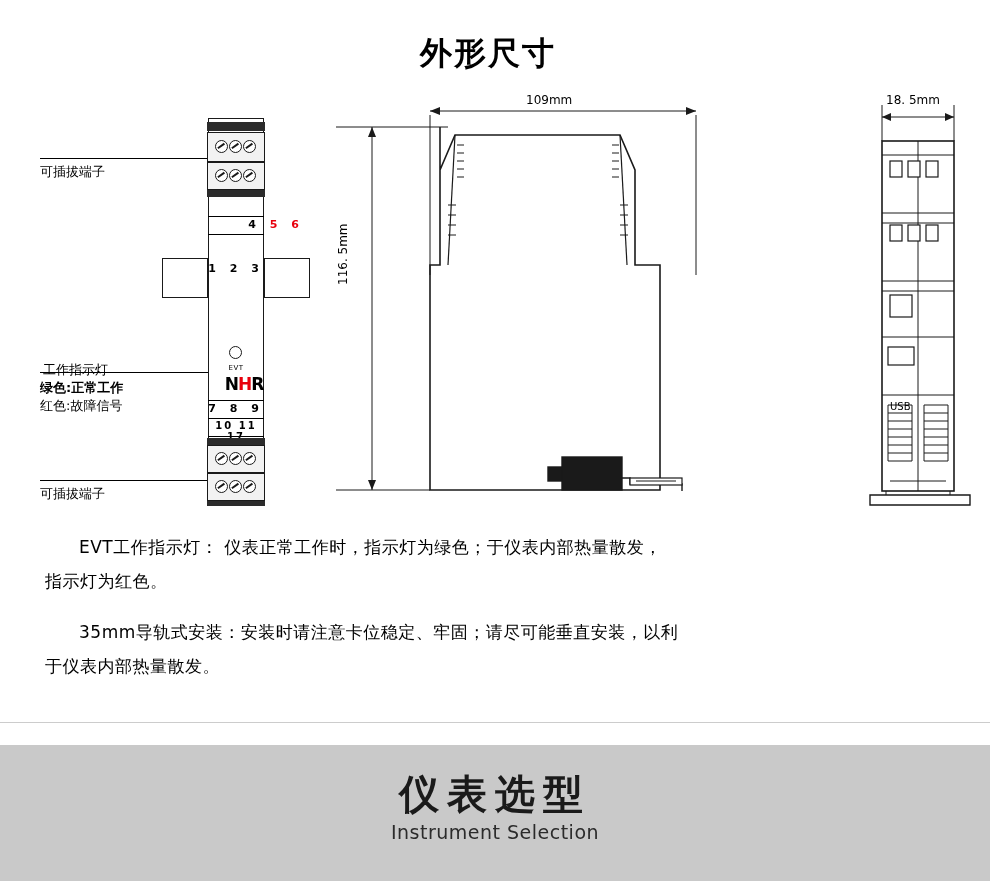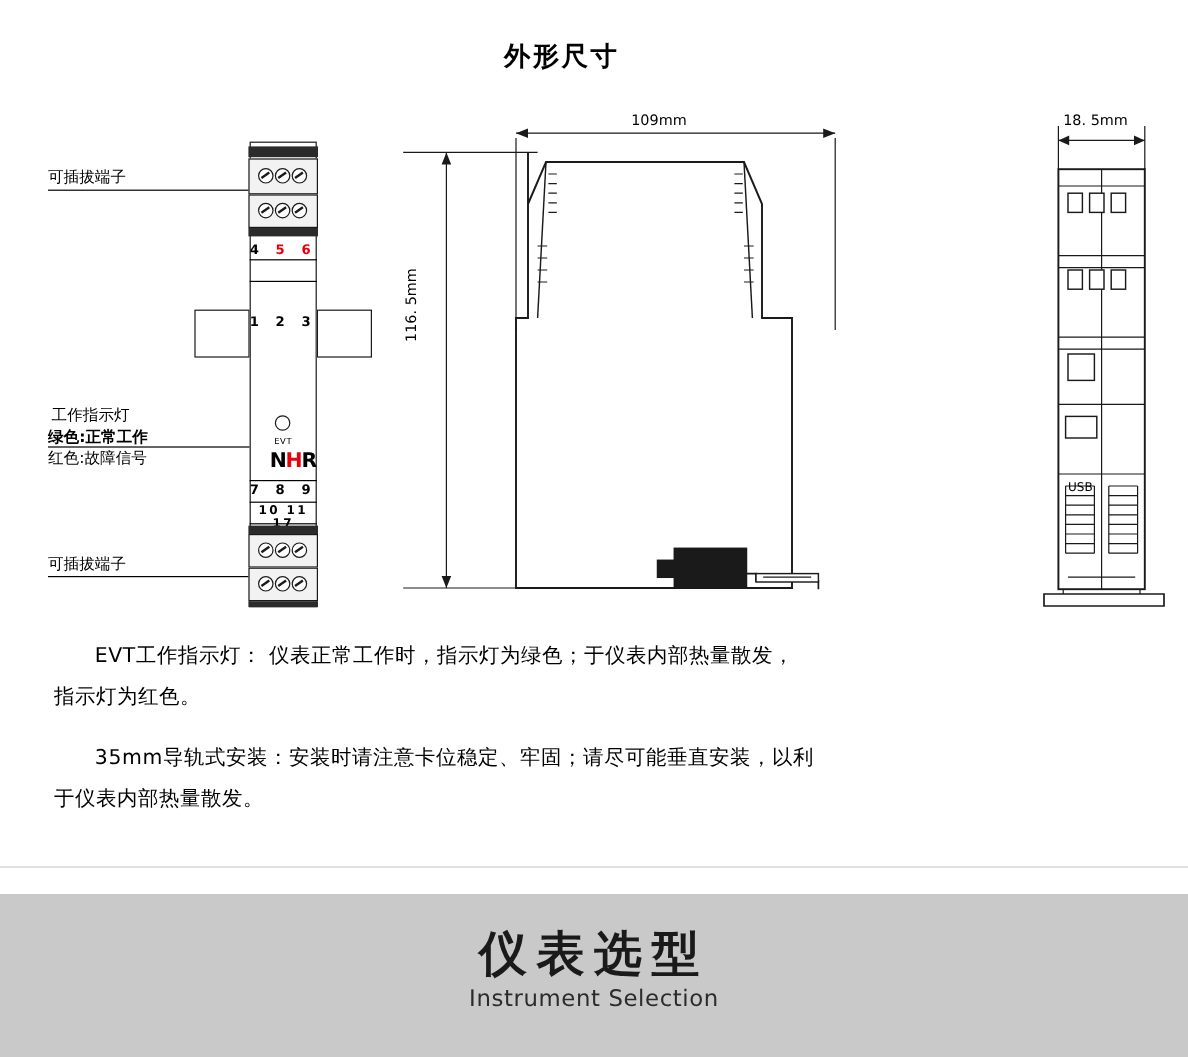--- a/index.html
+++ b/index.html
@@ -19,31 +19,32 @@
     position: relative;
     width: 990px;
     height: 881px;
   }
 
   
   .diagram-title {
     position: absolute;
     left: 420px;
     top: 32px;
-    font-size: 22px;
+    font-size: 32px;
     font-weight: bold;
     letter-spacing: 2px;
   }
 
   
   .lbl {
     position: absolute;
     font-size: 13px;
     line-height: 17px;
     white-space: nowrap;
+    margin-top: 23px;
   }
   .lbl-small {
     position: absolute;
     font-size: 12px;
     white-space: nowrap;
   }
   .hline {
     position: absolute;
     height: 0;
     border-top: 1px solid #000;
@@ -246,21 +247,21 @@
       <div class="screw" style="left:35px; top:7px;"></div>
     </div>
     <div class="conn-block" style="top:44px; height:28px;">
       <div class="screw" style="left:7px; top:6px;"></div>
       <div class="screw" style="left:21px; top:6px;"></div>
       <div class="screw" style="left:35px; top:6px;"></div>
     </div>
     <div class="dark-bar" style="left:7px; top:4px; width:58px; height:9px;"></div>
     <div class="dark-bar" style="left:7px; top:72px; width:58px; height:7px;"></div>
 
-    <div class="term-nums red5" style="top:84px;">4&nbsp;<span class="red">5&nbsp;6</span></div>
+    <div class="term-nums red5" style="top:100px;padding-left:40px;">4&nbsp;<span class="red">5&nbsp;6</span></div>
     <div class="hline" style="left:8px; top:98px; width:56px;"></div>
     <div class="term-nums" style="top:100px;margin-top:44px;">1&nbsp;2&nbsp;3</div>
     <div class="hline" style="left:8px; top:116px; width:56px;"></div>
 
     <div class="din-clip" style="left:-38px; top:140px; width:46px; height:40px;"></div>
     <div class="din-clip" style="left:64px; top:140px; width:46px; height:40px;"></div>
 
     <div class="led" style="left:29px; top:228px;"></div>
     <div class="evt-text" style="top:246px;">EVT</div>
     <div class="nhr-logo" style="top:256px;">N<span class="mid">H</span>R</div>

